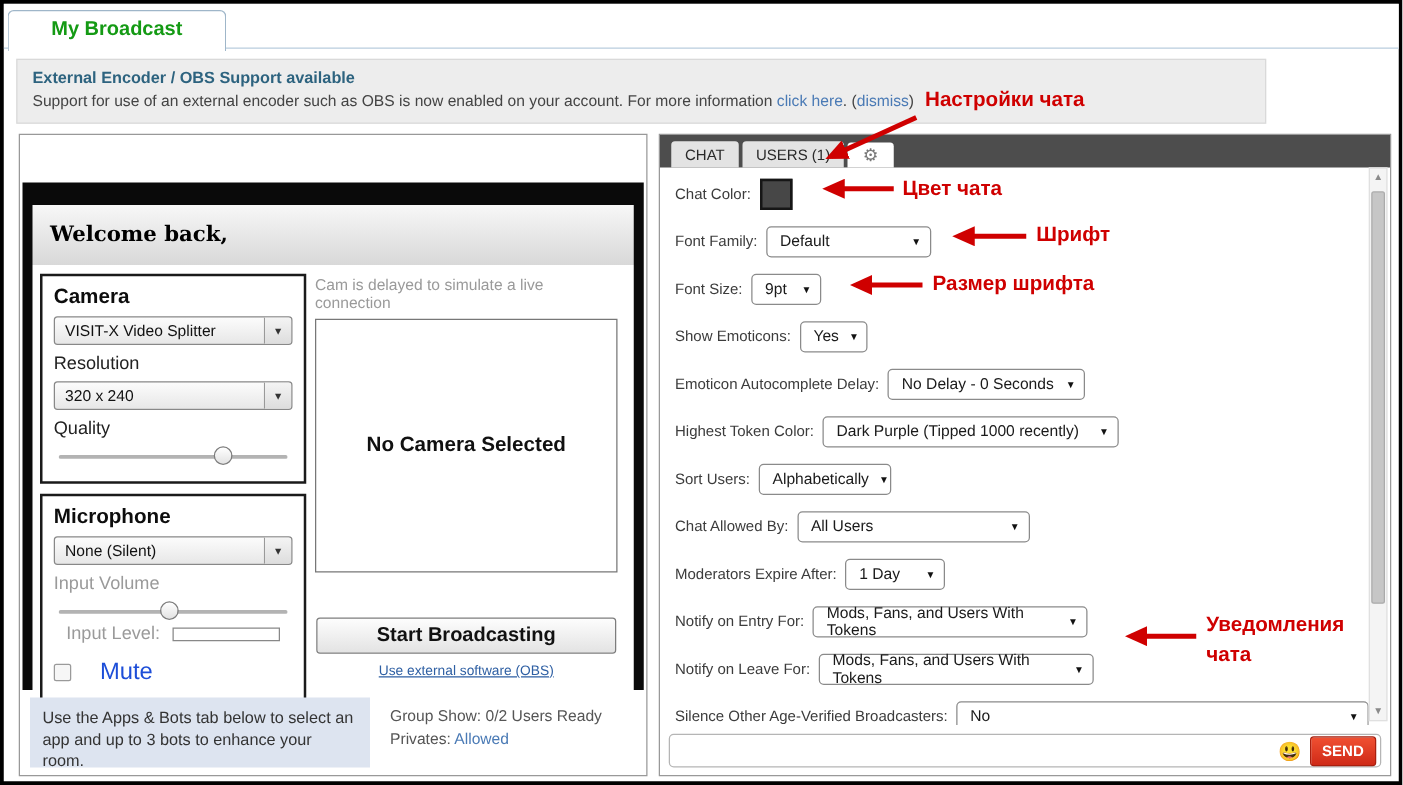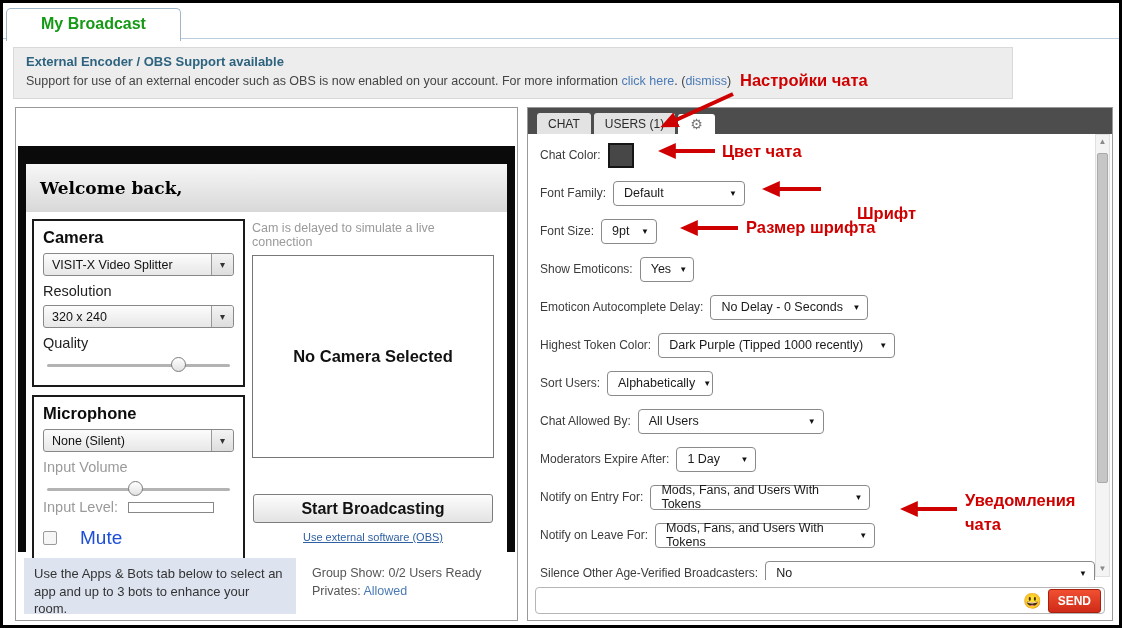--- a/index.html
+++ b/index.html
@@ -31,21 +31,21 @@
   .grpbox + .grpbox { margin-top:8px; }
   .grpbox h3 { font-size:16.5px; font-weight:bold; color:#0d0d0d; margin-bottom:6px; }
   .fldlbl { font-size:14.5px; color:#222; margin:7px 0 6px; }
   .fldlbl.dim, .dim { color:#9a9a9a; }
   .gtksel { height:23px; border:1px solid #888; border-radius:3px; background:linear-gradient(#fcfcfc,#e7e7e7); display:flex; align-items:center; font-size:12.5px; color:#111; cursor:pointer; }
   .gtksel .txt { flex:1; padding-left:8px; white-space:nowrap; overflow:hidden; }
   .gtksel .arr { width:22px; align-self:stretch; border-left:1px solid #999; display:flex; align-items:center; justify-content:center; color:#333; font-size:10px; background:linear-gradient(#f4f4f4,#ddd); border-radius:0 3px 3px 0; }
   .slider { position:relative; height:16px; margin:6px 4px 2px; }
   .slider .track { position:absolute; left:0; right:0; top:7px; height:3px; background:#b3b3b3; border-radius:2px; }
   .slider .thumb { position:absolute; top:0; width:15px; height:15px; border-radius:50%; background:linear-gradient(#fff,#e2e2e2); border:1px solid #7d7d7d; }
-  .levelrow { display:flex; align-items:center; margin-top:0; }
+  .levelrow { display:flex; align-items:center; margin-top:0;justify-content:center; }
   .meter { width:86px; height:11px; border:1px solid #888; background:#fff; margin-left:10px; }
   .muterow { display:flex; align-items:center; margin-top:12px; }
   .cbox { width:14px; height:14px; border:1px solid #9a9a9a; background:#f6f6f6; border-radius:2px; cursor:pointer; }
   .muterow span { font-size:19px; color:#1d4ed8; margin-left:23px; }
 
   .centercol { flex:1; display:flex; flex-direction:column; align-items:center; padding:0 7px; }
   .delaynote { font-size:12.5px; color:#9a9a9a; margin:2px 0 6px; }
   .nocam { width:100%; height:203px; border:1px solid #777; display:flex; align-items:center; justify-content:center; font-size:16.5px; font-weight:bold; color:#111; }
   .startbtn { margin-top:36px; width:240px; height:29px; background:linear-gradient(#fdfdfd,#e3e3e3); border:1px solid #7d7d7d; border-radius:3px; font-size:16px; font-weight:bold; color:#111; font-family:"Liberation Sans",sans-serif; cursor:pointer; }
   .obslink { margin-top:8px; font-size:11px; color:#2e5fa3; text-decoration:underline; cursor:pointer; }
@@ -265,20 +265,20 @@
       </marker>
     </defs>
     <line x1="730" y1="91" x2="662" y2="122" stroke="#cf0000" stroke-width="4" marker-end="url(#ah)"></line>
     <line x1="712" y1="148" x2="660" y2="148" stroke="#cf0000" stroke-width="4" marker-end="url(#ah)"></line>
     <line x1="818" y1="186" x2="764" y2="186" stroke="#cf0000" stroke-width="4" marker-end="url(#ah)"></line>
     <line x1="735" y1="225" x2="682" y2="225" stroke="#cf0000" stroke-width="4" marker-end="url(#ah)"></line>
     <line x1="954" y1="506" x2="902" y2="506" stroke="#cf0000" stroke-width="4" marker-end="url(#ah)"></line>
   </svg>
   <div class="anno" style="left:737px; top:68px;">Настройки чата</div>
   <div class="anno" style="left:719px; top:139px;">Цвет чата</div>
-  <div class="anno" style="left:854px; top:176px;margin-top:25px;">Шрифт</div>
+  <div class="anno" style="left:826px; top:176px;">Шрифт</div>
   <div class="anno" style="left:743px; top:215px;">Размер шрифта</div>
   <div class="anno" style="left:962px; top:486px; line-height:1.45;">
     <div>Уведомления</div>
     <div>чата</div>
   </div>
 
 </div>
 
 </body></html>

